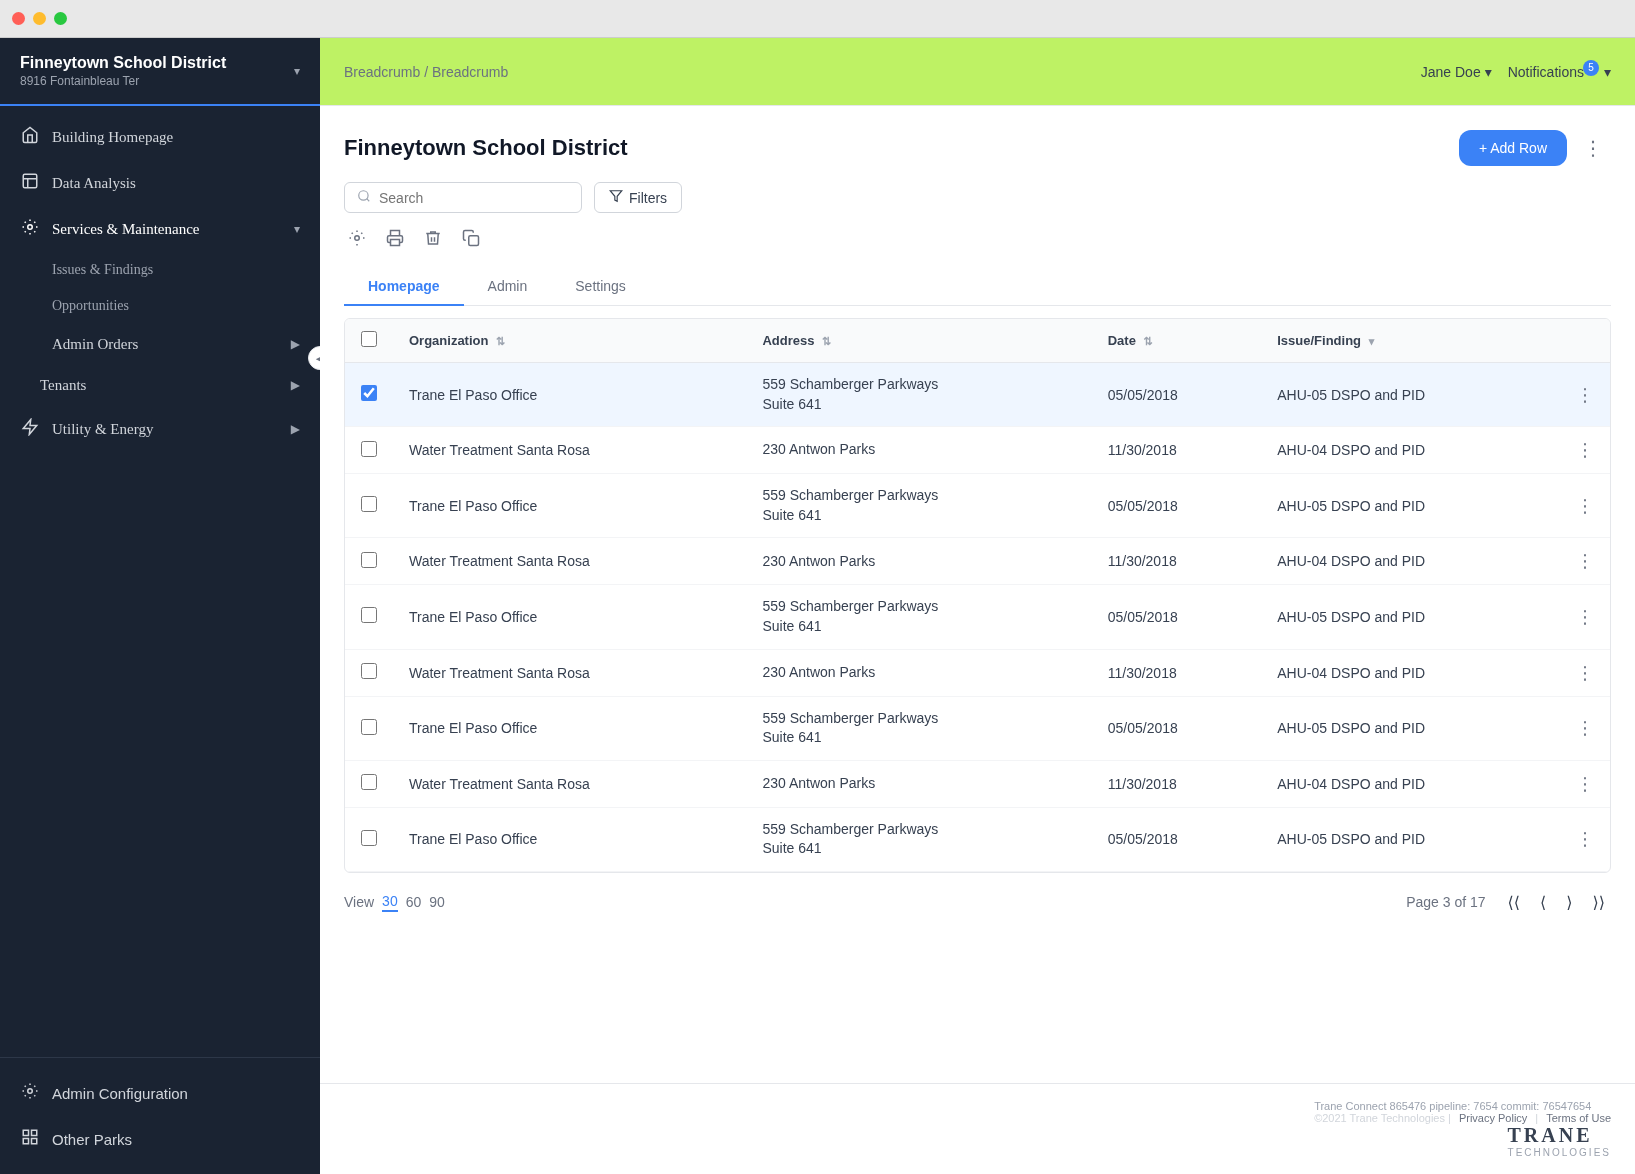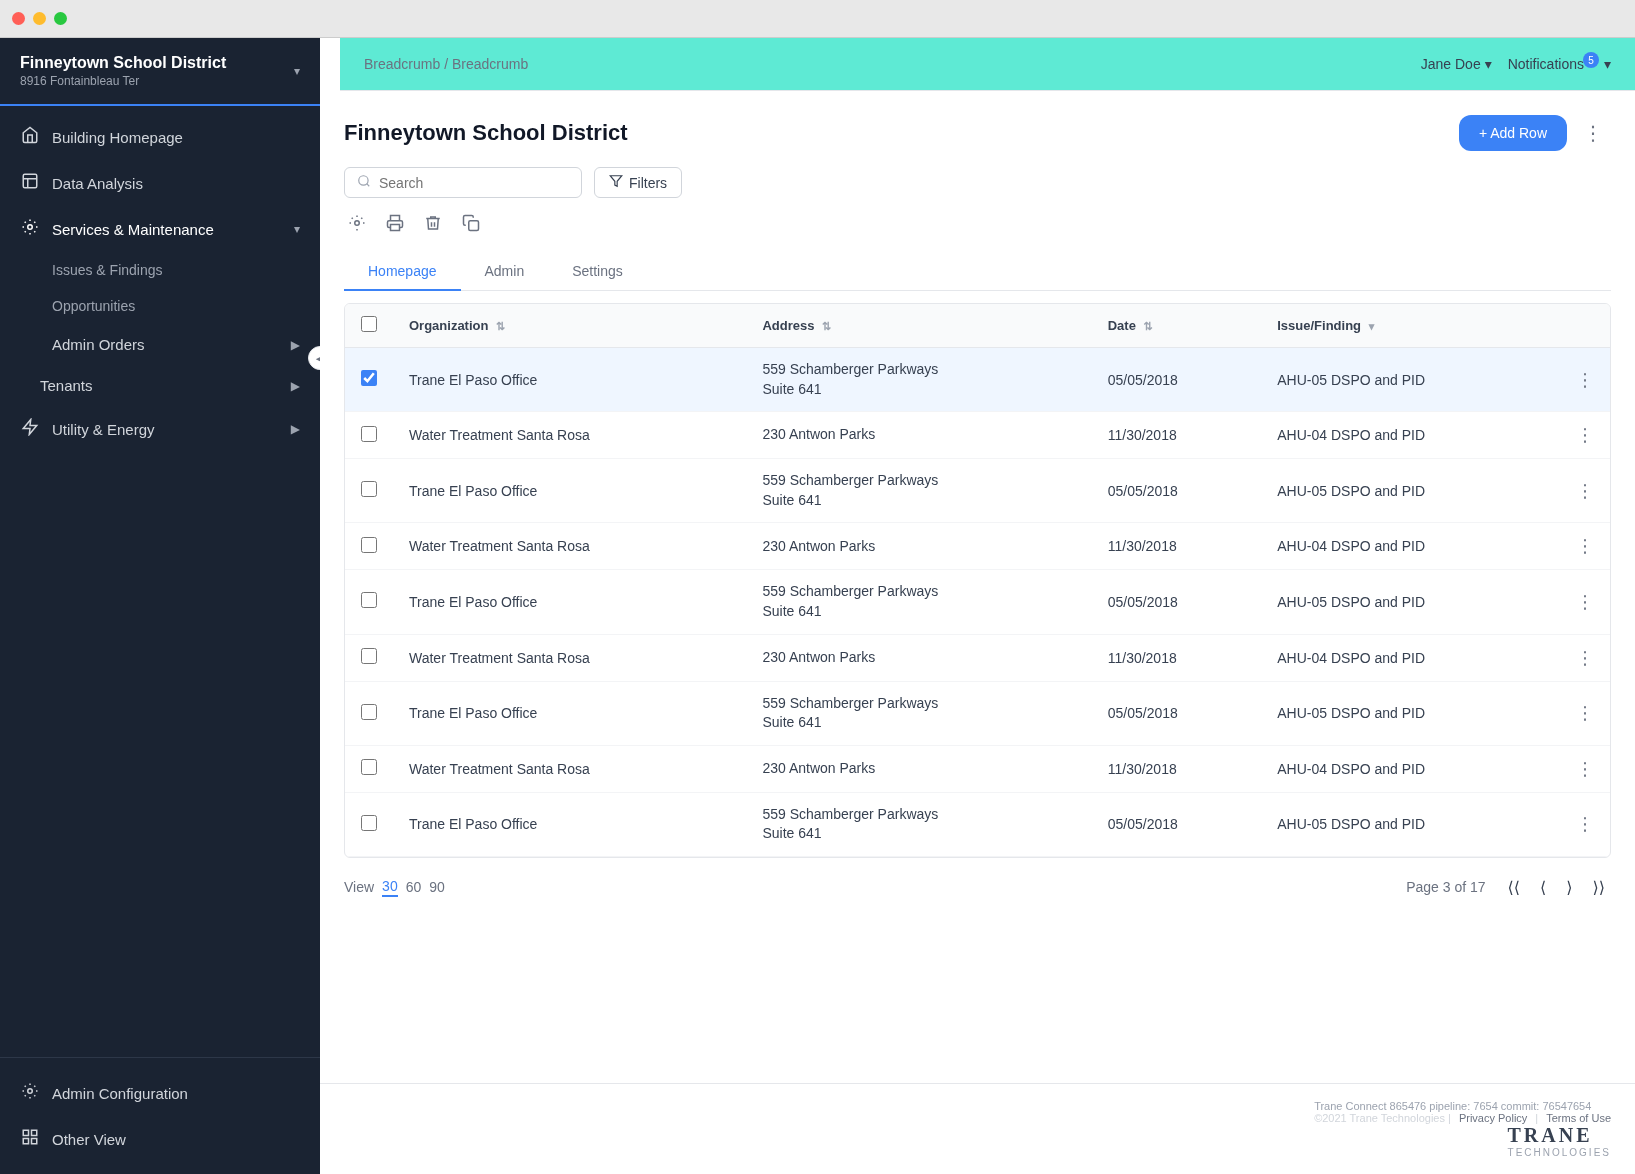--- a/index.html
+++ b/index.html
@@ -15,37 +15,37 @@
     
     .app { display: flex; flex: 1; overflow: hidden; }
 
     
     .sidebar { width: 320px; background: #1a2332; color: #fff; display: flex; flex-direction: column; overflow-y: auto; flex-shrink: 0; }
     .sidebar-header { padding: 16px 20px; border-bottom: 2px solid #3b82f6; display: flex; justify-content: space-between; align-items: center; }
     .sidebar-org-name { font-size: 16px; font-weight: 600; }
     .sidebar-org-address { font-size: 12px; color: #9ca3af; margin-top: 2px; }
     .sidebar-chevron { color: #9ca3af; font-size: 12px; cursor: pointer; }
 
-    .sidebar-nav { flex: 1; padding: 8px 0; }
+    .sidebar-nav { flex: 1; padding: 8px 0; font-family: Liberation Serif, serif; }
     .nav-item { display: flex; align-items: center; padding: 12px 20px; cursor: pointer; color: #d1d5db; gap: 12px; position: relative; }
     .nav-item.active { color: #fff; }
     .nav-item .nav-icon { width: 20px; text-align: center; font-size: 16px; }
     .nav-item .nav-label { flex: 1; font-size: 15px; }
     .nav-item .nav-arrow { font-size: 12px; color: #9ca3af; }
     .nav-sub-item { padding: 10px 20px 10px 52px; cursor: pointer; color: #9ca3af; font-size: 14px; }
 
     .sidebar-collapse-btn { position: absolute; right: -12px; top: 50%; transform: translateY(-50%); width: 24px; height: 24px; background: #fff; border: 1px solid #e5e7eb; border-radius: 50%; display: flex; align-items: center; justify-content: center; cursor: pointer; font-size: 11px; color: #6b7280; z-index: 10; }
 
     .sidebar-footer { padding: 12px 0; border-top: 1px solid #2d3748; }
 
     
     .main { flex: 1; display: flex; flex-direction: column; overflow: hidden; background: #fff; }
 
     
-    .topbar { height: 53px; border-bottom: 1px solid #e5e7eb; display: flex; align-items: center; padding: 0 24px; justify-content: space-between; background: #5eead4; margin-left: 20px; }
+    .topbar { height: 68px; border-bottom: 1px solid #e5e7eb; display: flex; align-items: center; padding: 0 24px; justify-content: space-between; background: #bef264; }
     .breadcrumb { color: #6b7280; font-size: 14px; }
     .topbar-right { display: flex; align-items: center; gap: 16px; }
     .user-menu { display: flex; align-items: center; gap: 4px; cursor: pointer; color: #374151; font-size: 14px; }
     .notifications { display: flex; align-items: center; gap: 4px; cursor: pointer; color: #374151; font-size: 14px; position: relative; }
     .notif-badge { background: #3b82f6; color: #fff; font-size: 10px; border-radius: 50%; width: 16px; height: 16px; display: flex; align-items: center; justify-content: center; position: absolute; top: -4px; right: 12px; }
 
     
     .content { flex: 1; overflow-y: auto; padding: 24px; }
 
     .content-header { display: flex; justify-content: space-between; align-items: center; margin-bottom: 16px; }
@@ -61,21 +61,21 @@
     .search-icon { color: #9ca3af; }
     .btn-filter { display: flex; align-items: center; gap: 6px; border: 1px solid #d1d5db; border-radius: 6px; padding: 6px 14px; background: #fff; cursor: pointer; font-size: 14px; color: #374151; }
 
     
     .action-icons { display: flex; align-items: center; gap: 12px; margin-bottom: 12px; }
     .action-icon { color: #6b7280; cursor: pointer; font-size: 18px; padding: 4px; }
 
     
     .tabs { display: flex; border-bottom: 1px solid #e5e7eb; margin-bottom: 0; }
     .tab { padding: 10px 24px; cursor: pointer; font-size: 14px; color: #6b7280; border-bottom: 2px solid transparent; margin-bottom: -1px; }
-    .tab.active { color: #3b82f6; border-bottom-color: #3b82f6; font-weight: 400; }
+    .tab.active { color: #3b82f6; border-bottom-color: #3b82f6; font-weight: 700; }
 
     
     .table-wrap { border: 1px solid #e5e7eb; border-radius: 6px; overflow: hidden; margin-top: 12px; }
     table { width: 100%; border-collapse: collapse; }
     thead th { background: #f9fafb; padding: 12px 16px; text-align: left; font-size: 13px; font-weight: 600; color: #374151; border-bottom: 1px solid #e5e7eb; }
     thead th .sort { color: #9ca3af; margin-left: 4px; font-size: 11px; }
     tbody tr { border-bottom: 1px solid #f3f4f6; }
     tbody tr.selected { background: #eff6ff; }
     tbody td { padding: 12px 16px; font-size: 14px; color: #374151; vertical-align: middle; }
     .cb-col { width: 40px; }
@@ -191,21 +191,21 @@
       </div>
       <div class="nav-item">
         <span class="nav-icon">
           <svg width="18" height="18" viewBox="0 0 24 24" fill="none" stroke="currentColor" stroke-width="2">
               <rect x="3" y="3" width="7" height="7"></rect>
               <rect x="14" y="3" width="7" height="7"></rect>
               <rect x="3" y="14" width="7" height="7"></rect>
               <rect x="14" y="14" width="7" height="7"></rect>
             </svg>
         </span>
-        <span class="nav-label">Other View</span>
+        <span class="nav-label">Other Parks</span>
       </div>
     </div>
 
     <div class="sidebar-collapse-btn" style="top: 320px;">◀</div>
   </div>
 
   <div class="main">
 
     <div class="topbar">
       <div class="breadcrumb">Breadcrumb / Breadcrumb</div>

